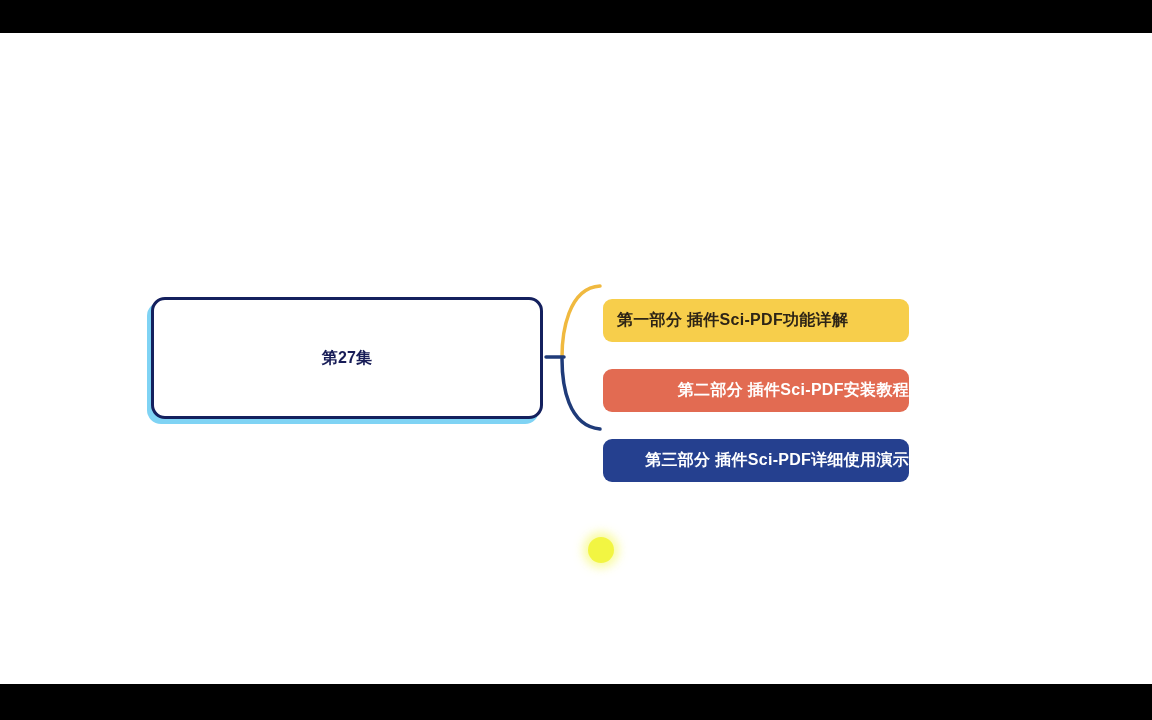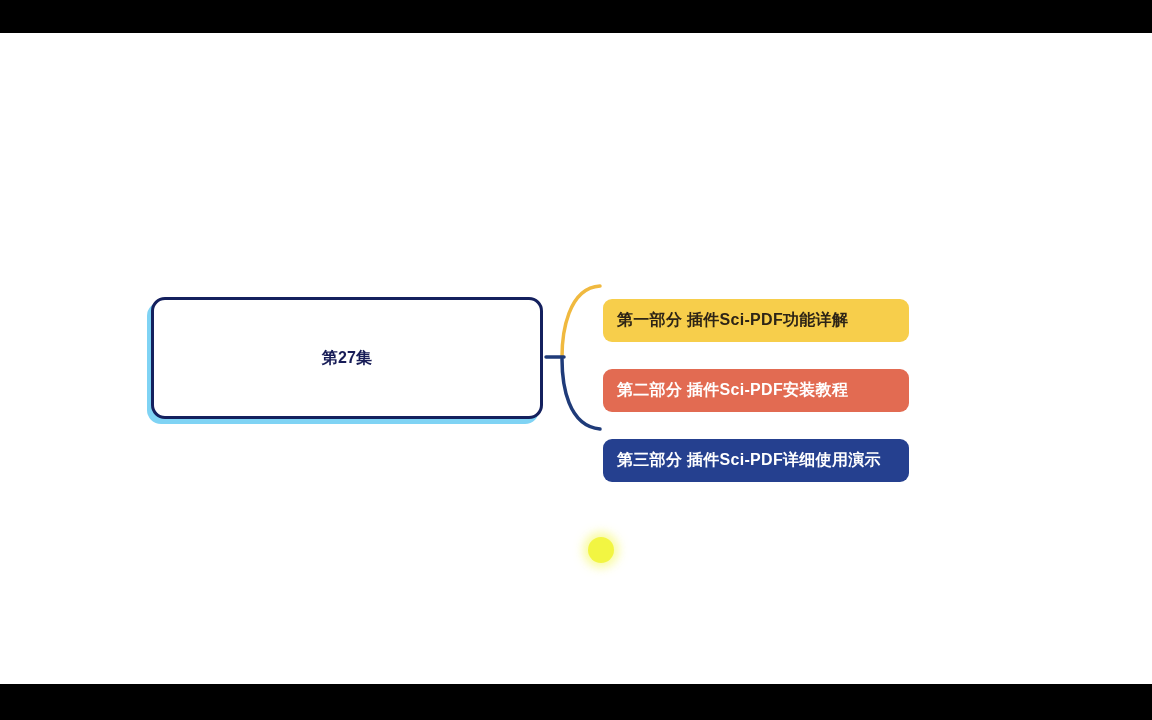--- a/index.html
+++ b/index.html
@@ -123,23 +123,23 @@
   }
   .branch-node .branch-label {
     padding-left: 14px;
     font-size: 16px;
     font-weight: bold;
     letter-spacing: 0.3px;
     white-space: nowrap;
   }
   .branch-node.n1 { top: 266px; background: #f7ce4b; }
   .branch-node.n1 .branch-label { color: #2d2416; }
-  .branch-node.n2 { top: 336px; background: #e26b52; }
+  .branch-node.n2 { top: 336px; background: #e26b52; justify-content: flex-end; }
   .branch-node.n2 .branch-label { color: #ffffff; }
-  .branch-node.n3 { top: 406px; background: #25408f; }
+  .branch-node.n3 { top: 406px; background: #25408f; justify-content: flex-end; }
   .branch-node.n3 .branch-label { color: #ffffff; }
 
   
   .cursor-dot {
     position: absolute;
     left: 588px;
     top: 504px;
     width: 26px;
     height: 26px;
     border-radius: 50%;

